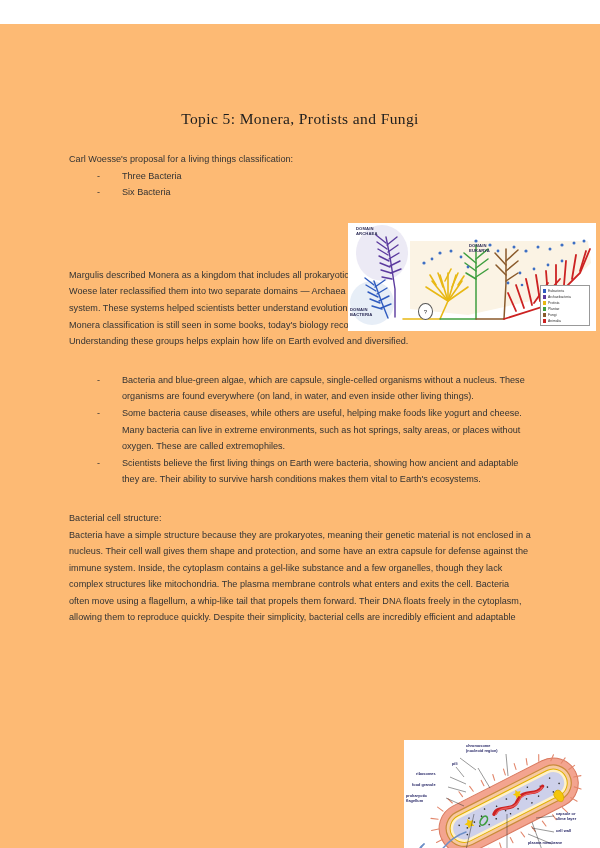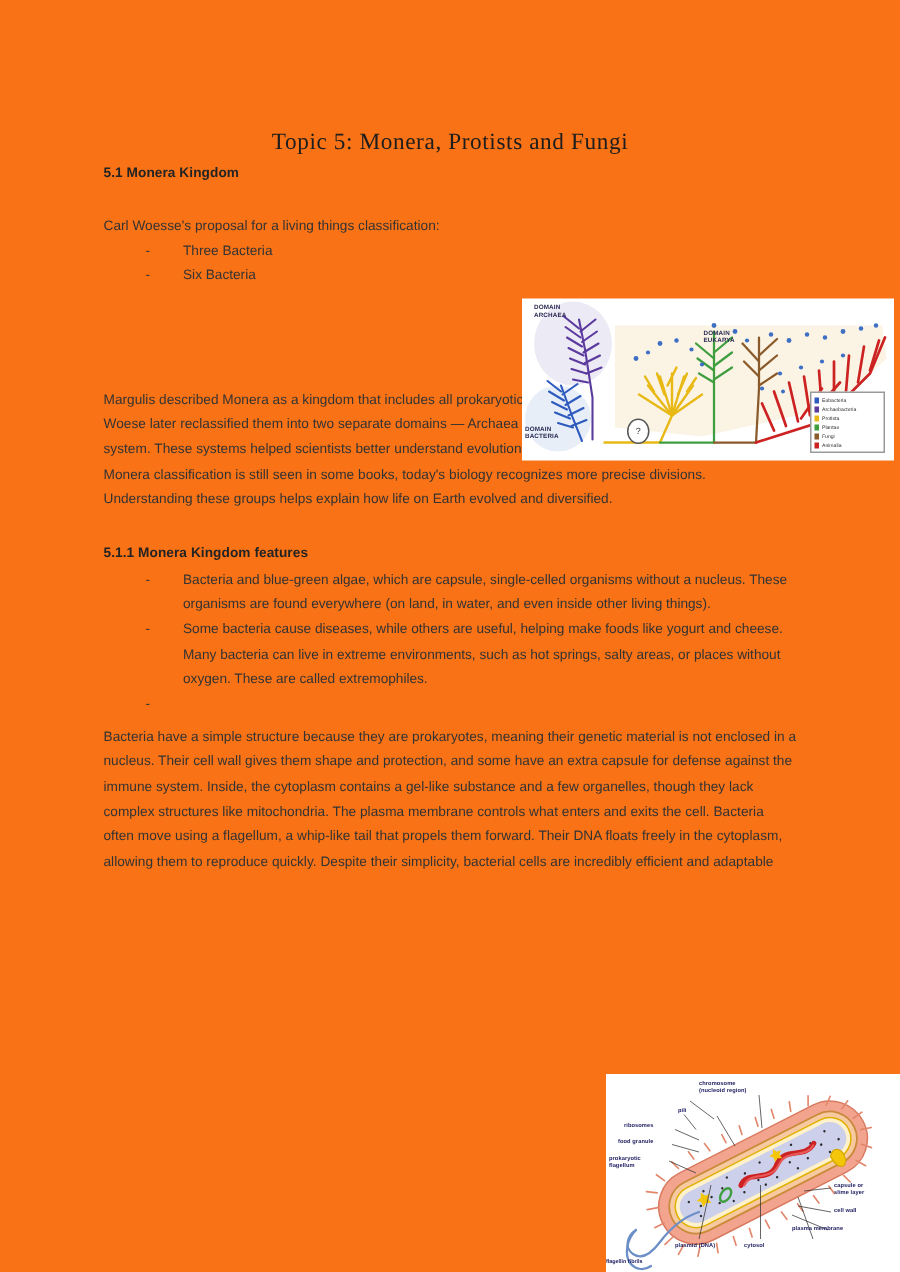--- a/index.html
+++ b/index.html
@@ -12,21 +12,22 @@
     height: 848px;
     position: relative;
     overflow: hidden;
     font-family: "Liberation Sans", sans-serif;
     color: #2e2e2e;
   }
 
   .page {
     position: absolute;
     inset: 0;
-    background: #f97316;
+    background: #fdba74;
+    margin-top: 24px;
   }
 
   .doc-title {
     position: absolute;
     left: 0; right: 0;
     top: 86px;
     text-align: center;
     font-family: "Liberation Serif", serif;
     font-size: 15.5px;
     letter-spacing: 0.4px;
@@ -182,49 +183,48 @@
 </style>
 </head>
 <body>
 
 <div class="page">
 
   <div class="doc-title">Topic 5: Monera, Protists and Fungi</div>
 
   <div class="content">
 
-    <div class="h2">5.1 Monera Kingdom</div>
 
 
     <div class="spacer-md"></div>
 
     <p class="para">Carl Woesse's proposal for a living things classification:</p>
 
     <ul class="dashlist">
       <li><span class="dash">-</span><span>Three Bacteria</span></li>
       <li><span class="dash">-</span><span>Six Bacteria</span></li>
     </ul>
 
     <div style="height:66px"></div>
 
     <p class="para">Margulis described Monera as a kingdom that includes all prokaryotic, single-celled organisms like bacteria. Woese later reclassified them into two separate domains — Archaea and Bacteria — within his three-domain system. These systems helped scientists better understand evolutionary relationships. Even though the old Monera classification is still seen in some books, today's biology recognizes more precise divisions. Understanding these groups helps explain how life on Earth evolved and diversified.</p>
 
     <div class="spacer-lg"></div>
 
-    <div class="h2">5.1.1 Monera Kingdom features</div>
 
 
     <ul class="dashlist tight">
       <li><span class="dash">-</span><span>Bacteria and blue-green algae, which are capsule, single-celled organisms without a nucleus. These organisms are found everywhere (on land, in water, and even inside other living things).</span></li>
       <li><span class="dash">-</span><span>Some bacteria cause diseases, while others are useful, helping make foods like yogurt and cheese. Many bacteria can live in extreme environments, such as hot springs, salty areas, or places without oxygen. These are called extremophiles.</span></li>
-      <li><span class="dash">-</span></li>
+      <li><span class="dash">-</span><span>Scientists believe the first living things on Earth were bacteria, showing how ancient and adaptable they are. Their ability to survive harsh conditions makes them vital to Earth's ecosystems.</span></li>
     </ul>
 
     <div class="spacer-lg"></div>
 
+    <p class="para">Bacterial cell structure:</p>
     <p class="para">Bacteria have a simple structure because they are prokaryotes, meaning their genetic material is not enclosed in a nucleus. Their cell wall gives them shape and protection, and some have an extra capsule for defense against the immune system. Inside, the cytoplasm contains a gel-like substance and a few organelles, though they lack complex structures like mitochondria. The plasma membrane controls what enters and exits the cell. Bacteria often move using a flagellum, a whip-like tail that propels them forward. Their DNA floats freely in the cytoplasm, allowing them to reproduce quickly. Despite their simplicity, bacterial cells are incredibly efficient and adaptable</p>
 
   </div>
 
   <div class="tree-fig">
     <svg width="248" height="108" viewBox="0 0 248 108" xmlns="http://www.w3.org/2000/svg">
 
       <ellipse cx="34" cy="30" rx="26" ry="28" fill="#eceaf5"></ellipse>
       <ellipse cx="24" cy="80" rx="22" ry="22" fill="#e7eef7"></ellipse>
       <path d="M62 18 L240 18 L243 40 L210 72 L120 92 L62 86 Z" fill="#fbf3e4"></path>

